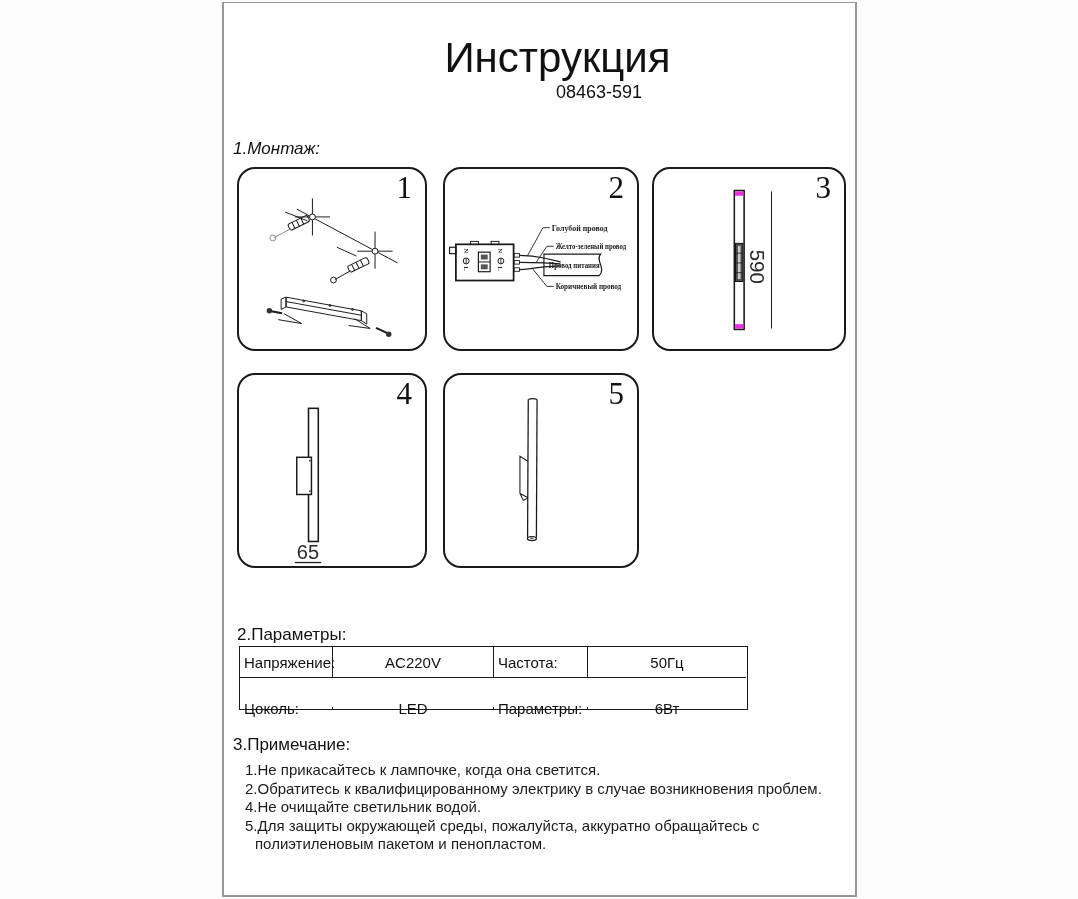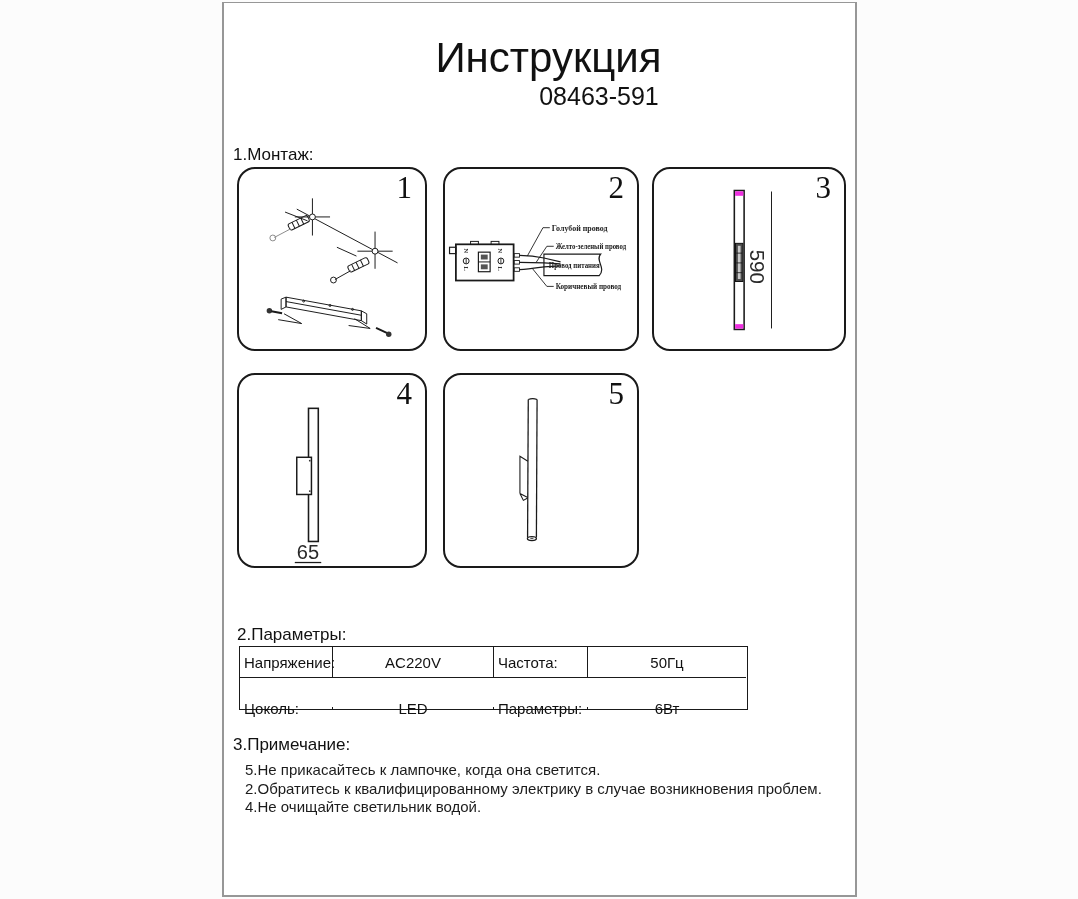--- a/index.html
+++ b/index.html
@@ -2,23 +2,23 @@
 <html><head>
 <meta charset="utf-8">
 <style>
   * { margin:0; padding:0; box-sizing:border-box; }
   html,body { width:1078px; height:899px; background:#fcfcfc; overflow:hidden;
               font-family:"Liberation Sans", sans-serif; color:#1a1a1a; }
   .sheet { position:absolute; left:222px; top:2px; width:635px; height:895px;
            background:#fff; border:2px solid #979797; border-top-width:1px; }
   .abs { position:absolute; }
 
-  .title { left:3px; top:33px; width:100%; padding-left:12px; text-align:center;
+  .title { left:12px; top:33px; width:100%; padding-left:12px; text-align:center;
            font-size:42px; line-height:1.05; color:#111; }
-  .subtitle { left:250px; top:79px; width:250px; text-align:center; font-size:25px; color:#111; }
+  .subtitle { left:250px; top:79px; width:250px; text-align:center; font-size:18px; color:#111; }
 
   .sec-heading { font-size:17px; color:#111; }
 
   .panel { position:absolute; background:#fff; border:2px solid #1a1a1a; border-radius:18px; }
   .panel svg { position:absolute; left:0; top:0; width:100%; height:100%; }
   .panel .num { position:absolute; top:1px; right:13px;
                 font-family:"Liberation Serif", serif; font-size:31px; color:#111; }
   #panel1 { left:13px;  top:164px; width:190px; height:184px; }
   #panel2 { left:219px; top:164px; width:196px; height:184px; }
   #panel3 { left:428px; top:164px; width:194px; height:184px; }
@@ -43,21 +43,21 @@
                    padding-left:10px; text-indent:-10px; }
 </style>
 </head>
 <body>
 
 <div class="sheet">
 
   <div class="abs title">Инструкция</div>
   <div class="abs subtitle">08463-591</div>
 
-  <div class="abs sec-heading" style="left:9px; top:142px;">1.Монтаж:</div>
+  <div class="abs sec-heading" style="left:9px; top:136px;font-style:italic;">1.Монтаж:</div>
 
   <div id="panel1" class="panel">
     <svg viewBox="0 0 190 184">
       <g fill="none" stroke="#1a1a1a" stroke-width="1">
         <line x1="59" y1="41" x2="162" y2="96"></line>
         <line x1="75" y1="30" x2="75" y2="68"></line>
           <line x1="57" y1="49" x2="93" y2="49"></line>
         <circle cx="75" cy="49" r="3" fill="#fff"></circle>
         <line x1="139" y1="64" x2="139" y2="102"></line>
           <line x1="121" y1="84" x2="157" y2="84"></line>
@@ -195,18 +195,19 @@
     <div class="cell val">50Гц</div>
     <div class="cell lab">Цоколь:</div>
     <div class="cell val">LED</div>
     <div class="cell lab">Параметры:</div>
     <div class="cell val">6Вт</div>
   </div>
 
   <div class="abs sec-heading" style="left:9px; top:732px;">3.Примечание:</div>
 
   <ul class="abs notes-list">
-    <li>5.Не прикасайтесь к лампочке, когда она светится.</li>
+    <li>1.Не прикасайтесь к лампочке, когда она светится.</li>
     <li>2.Обратитесь к квалифицированному электрику в случае возникновения проблем.</li>
     <li>4.Не очищайте светильник водой.</li>
+    <li>5.Для защиты окружающей среды, пожалуйста, аккуратно обращайтесь с полиэтиленовым пакетом и пенопластом.</li>
   </ul>
 
 </div>
 
 </body></html>

